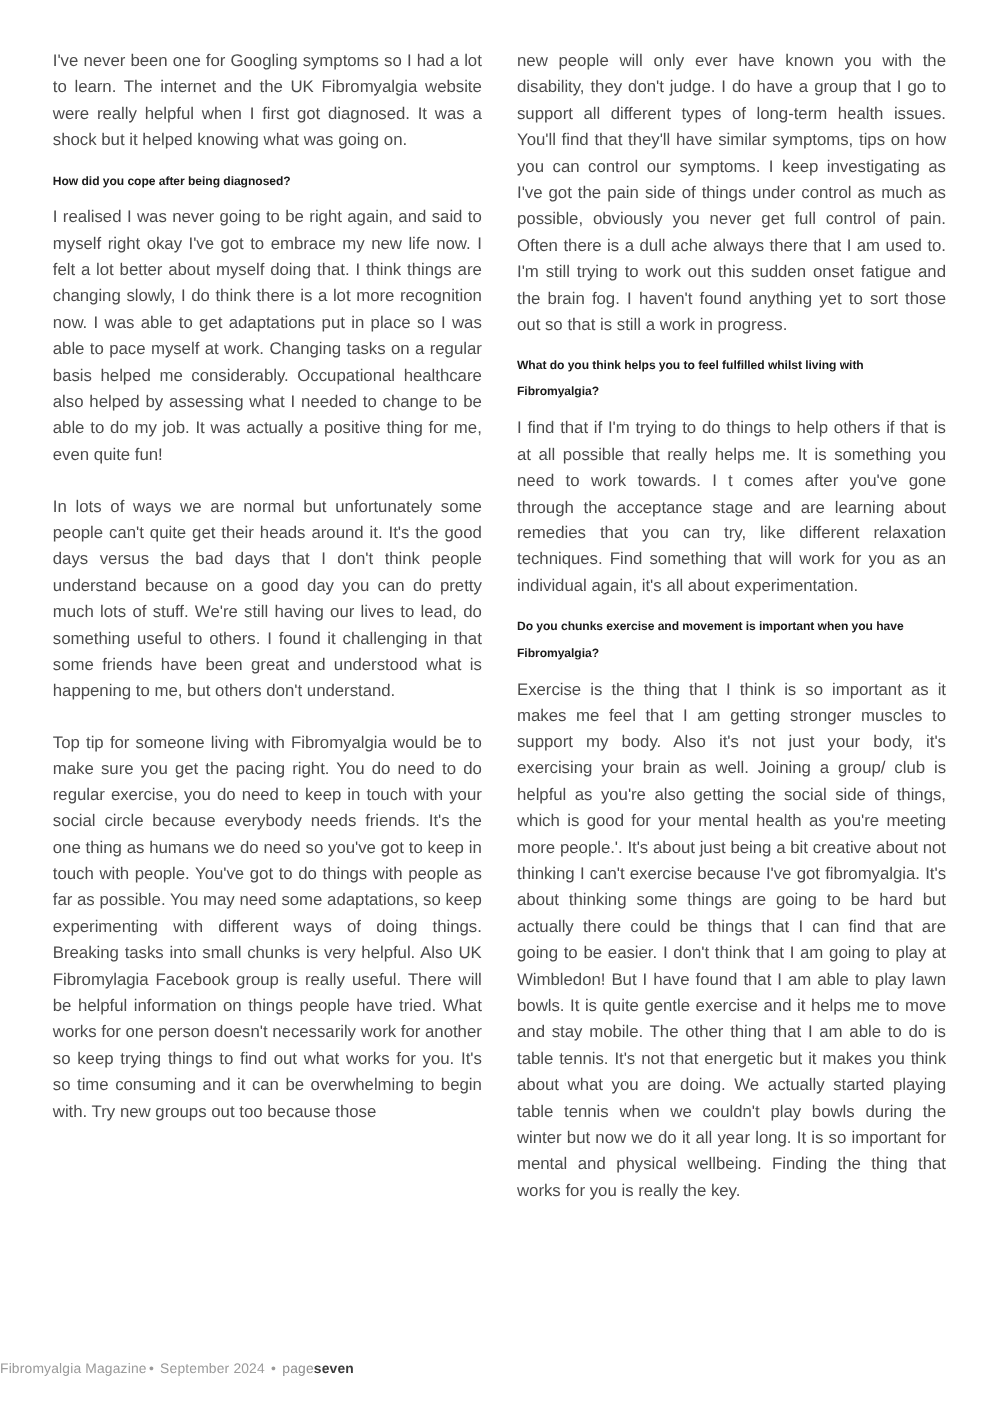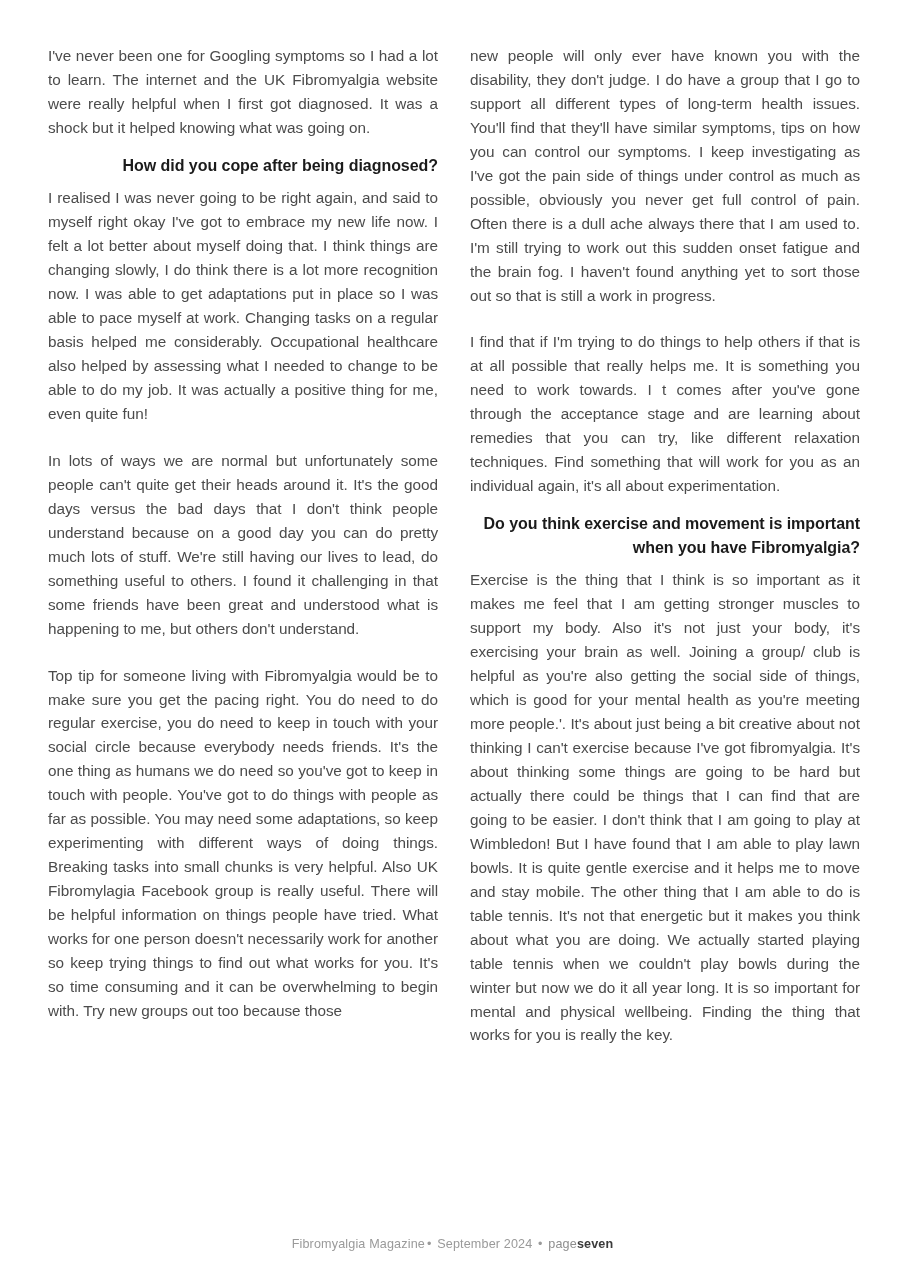--- a/index.html
+++ b/index.html
@@ -34,28 +34,28 @@
     flex-direction: row;
     justify-content: space-between;
   }
 
   .column {
     width: 390px;
     display: block;
   }
 
   h2.qheading {
-    font-size: 16px;
+    font-size: 11px;
     line-height: 23.6px;
     font-weight: bold;
     color: #1b1b1b;
     margin: 0;
     padding: 0;
     letter-spacing: -0.05px;
-    text-align: right;
+    text-align: left;
   }
 
   p.body {
     font-size: 15.3px;
     line-height: 23.95px;
     color: #4b4b4b;
     margin: 0;
     padding: 0;
     text-align: justify;
     text-justify: inter-word;
@@ -68,21 +68,21 @@
   }
 
   .gap-heading { height: 14px; }
   .gap-after-heading { height: 9px; }
 
   .footer {
     position: absolute;
     left: 0;
     top: 1236px;
     width: 905px;
-    text-align: center;
+    text-align: left;
     font-size: 12.6px;
     line-height: 16px;
     color: #9a9a9a;
     letter-spacing: 0.15px;
     font-family: "Liberation Sans", sans-serif;
   }
   .footer .sep { color: #9a9a9a; padding: 0 2px; }
   .footer .pageword { color: #8e8e8e; }
   .footer .pagenum { color: #3b3b3b; font-weight: bold; }
 </style>
@@ -123,28 +123,29 @@
 
     </div>
 
     <div class="column">
 
       <div class="blk">
         <p class="body">new people will only ever have known you with the disability, they don't judge.  I do have a group that I go to support all different types of long-term health issues.  You'll find that they'll have similar symptoms, tips on how you can control our symptoms.  I keep investigating as I've got the pain side of things under control as much as possible, obviously you never get full control of pain. Often there is a dull ache always there that I am used to.  I'm still trying to work out this sudden onset fatigue and the brain fog. I haven't found anything yet to sort those out so that is still a work in progress.</p>
       </div>
 
       <div class="gap-heading"></div>
+      <h2 class="qheading">What do you think helps you to feel fulfilled whilst living with Fibromyalgia?</h2>
       <div class="gap-after-heading"></div>
 
       <div class="blk">
         <p class="body">I find that if I'm trying to do things to help others if that is at all possible that really helps me. It is something you need to work towards. I t comes after you've gone through the acceptance stage and are learning about remedies that you can try, like different relaxation techniques.  Find something that will work for you as an individual again, it's all about experimentation.</p>
       </div>
 
       <div class="gap-heading"></div>
-      <h2 class="qheading">Do you think exercise and movement is important when you have Fibromyalgia?</h2>
+      <h2 class="qheading">Do you chunks exercise and movement is important when you have Fibromyalgia?</h2>
       <div class="gap-after-heading"></div>
 
       <div class="blk">
         <p class="body last-flush">Exercise is the thing that I think is so important as it makes me feel that I am getting stronger muscles to support my body.  Also it's not just your body, it's exercising your brain as well.  Joining a group/ club is helpful as you're also getting the social side of things, which is good for your mental health as you're meeting more people.'.  It's about just being a bit creative about not thinking I can't exercise because I've got fibromyalgia. It's about thinking some things are going to be hard but actually there could be things that I can find that are going to be easier.  I don't think that I am going to play at Wimbledon! But I have found that I am able to play lawn bowls.  It is quite gentle exercise and it helps me to move and stay mobile.  The other thing that I am able to do is table tennis.  It's not that energetic but it makes you think about what you are doing.  We actually started playing table tennis when we couldn't play bowls during the winter but now we do it all year long. It is so important for mental and physical wellbeing.  Finding the thing that works for you is really the key.</p>
       </div>
 
     </div>
 
   </div>
 

